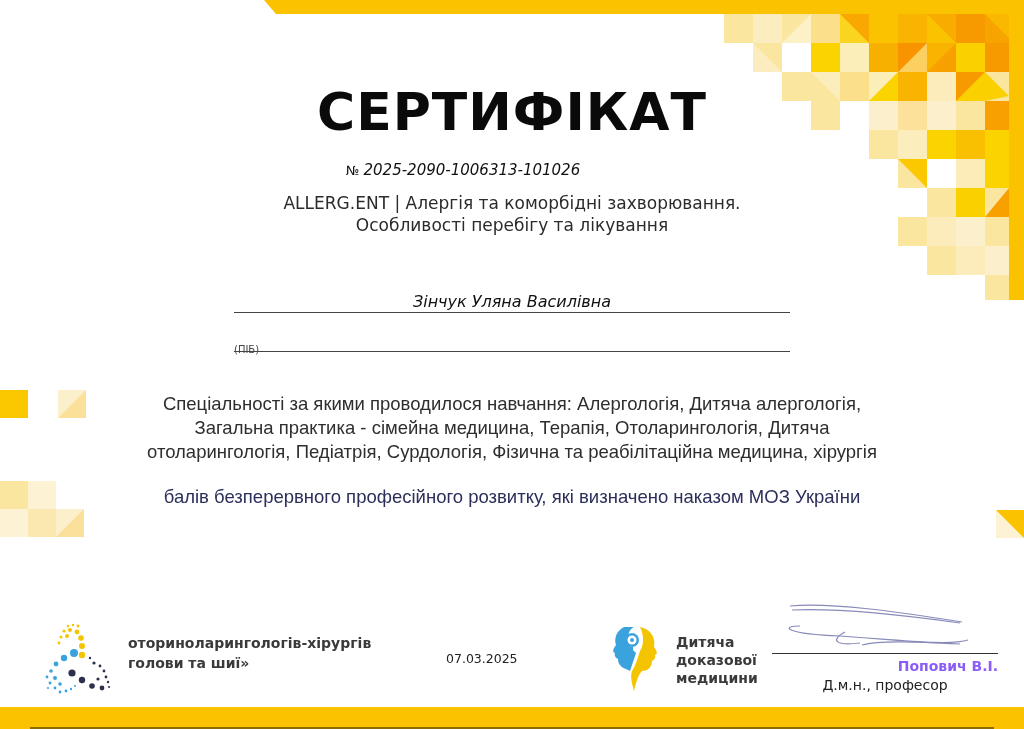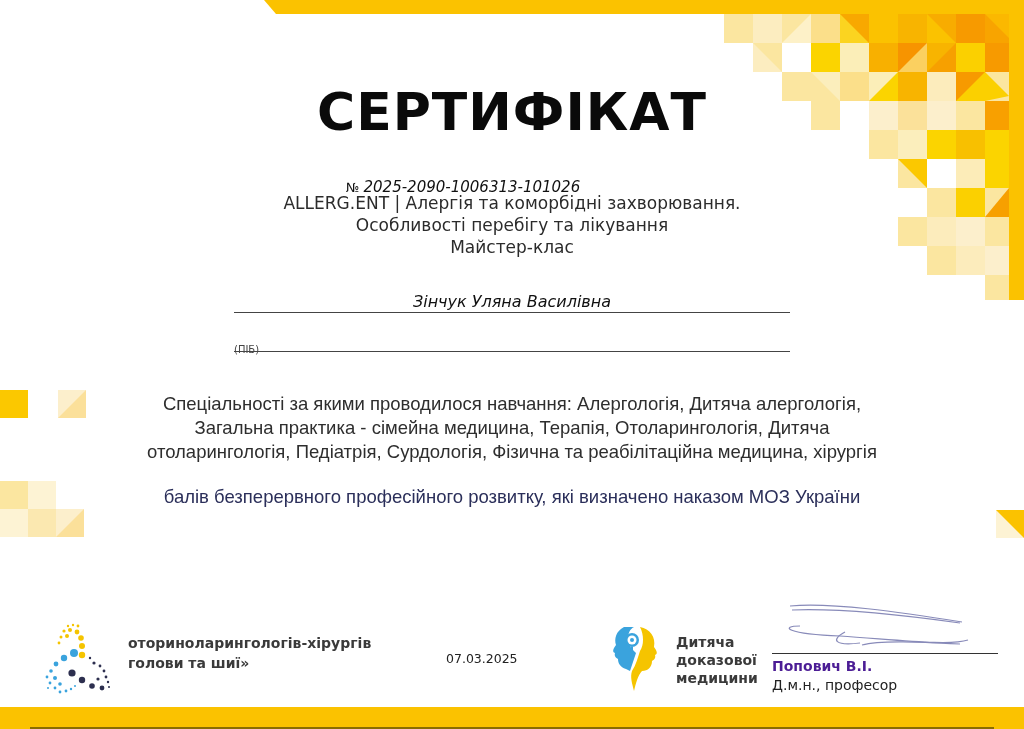--- a/index.html
+++ b/index.html
@@ -20,21 +20,21 @@
   .bottom-band { left: 0; top: 707px; width: 1024px; height: 22px; background: #fbc200; }
   .bottom-inner { left: 30px; top: 727px; width: 964px; height: 2px; background: #8a6d00; }
   .mosaic { left: 0; top: 0; width: 1024px; height: 729px; pointer-events: none; }
 
   .title {
     left: 0; width: 1024px; top: 82px; text-align: center;
     font-family: "DejaVu Sans", sans-serif; font-weight: bold;
     font-size: 52px; letter-spacing: 1px; color: #0a0a0a;
   }
   .cert-no {
-    left: 346px; top: 161px; font-size: 15px; color: #111; margin-top: 17px;
+    left: 346px; top: 161px; font-size: 15px; color: #111;
   }
   .cert-no .sign { font-size: 13px; margin-right: 4px; font-style: normal; }
   .cert-no .num { font-style: italic; }
 
   .course {
     left: 150px; width: 724px; top: 192px; text-align: center;
     font-size: 17px; line-height: 22px; color: #2b2b2b;
   }
   .course div { white-space: nowrap; }
 
@@ -62,24 +62,24 @@
   .org-text {
     left: 128px; top: 633px; font-weight: bold; font-size: 14px; line-height: 20px; color: #3a3a3a;
   }
   .org-text div { white-space: nowrap; }
   .date { left: 446px; top: 651px; font-size: 12.5px; color: #222; }
   .school-text {
     left: 676px; top: 633px; font-weight: bold; font-size: 14px; line-height: 18px; color: #3a3a3a;
   }
   .sig-line { left: 772px; top: 653px; width: 226px; height: 1px; background: #333; }
   .signer {
-    left: 772px; width: 226px; top: 658px; text-align: left; font-weight: bold; font-size: 14px; color: #4c1d95;
+    left: 772px; width: 226px; top: 658px; text-align: right; font-weight: bold; font-size: 14px; color: #8b5cf6;
   }
   .signer-title {
-    left: 772px; width: 226px; top: 677px; font-size: 14px; color: #222;
+    left: 772px; width: 226px; top: 677px; text-align: center; font-size: 14px; color: #222;
   }
 </style>
 </head>
 <body>
 
 <div class="abs top-band"></div>
 <div class="abs right-stripe"></div>
 <div class="abs bottom-band"></div>
 <div class="abs bottom-inner"></div>
 
@@ -185,21 +185,20 @@
 </svg>
 
 <div class="abs title">СЕРТИФІКАТ</div>
 <div class="abs cert-no">
   <span class="sign">№</span><span class="num">2025-2090-1006313-101026</span>
 </div>
 
 <div class="abs course">
   <div>ALLERG.ENT | Алергія та коморбідні захворювання.</div>
   <div>Особливості перебігу та лікування</div>
-  <div>Майстер-клас</div>
 </div>
 
 <div class="abs name">Зінчук Уляна Василівна</div>
 <div class="abs line1"></div>
 <div class="abs pib">(ПІБ)</div>
 <div class="abs line2"></div>
 
 <div class="abs specialties">
   <div>Спеціальності за якими проводилося навчання: Алергологія, Дитяча алергологія,</div>
   <div>Загальна практика - сімейна медицина, Терапія, Отоларингологія,  Дитяча</div>

